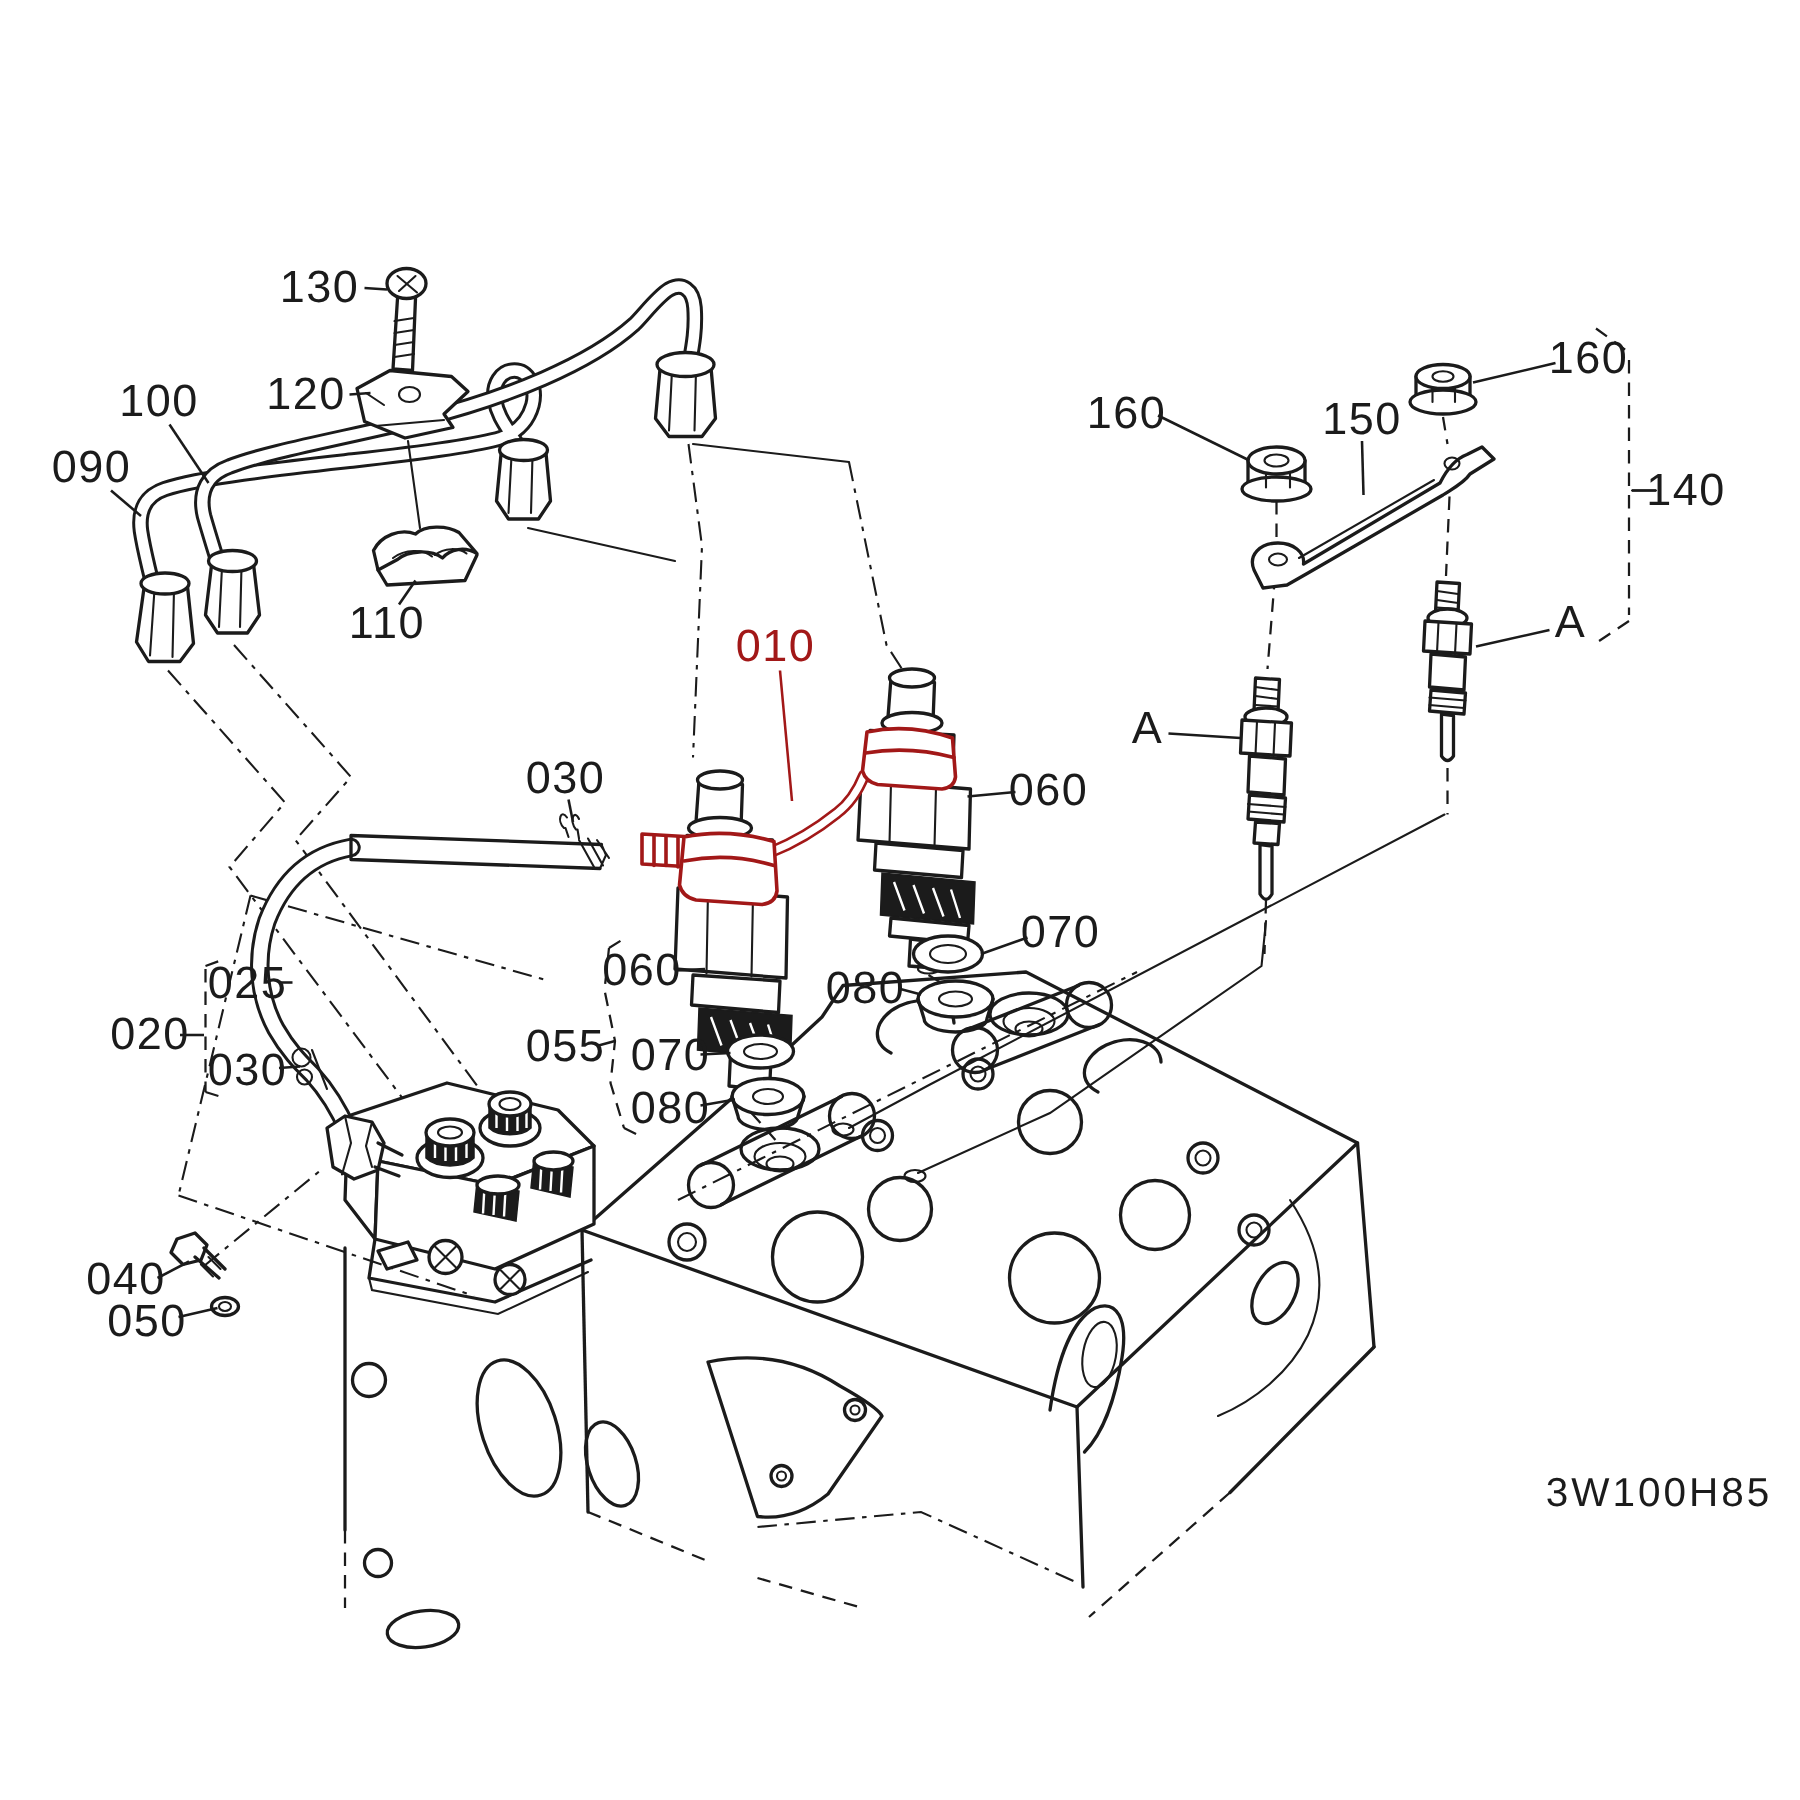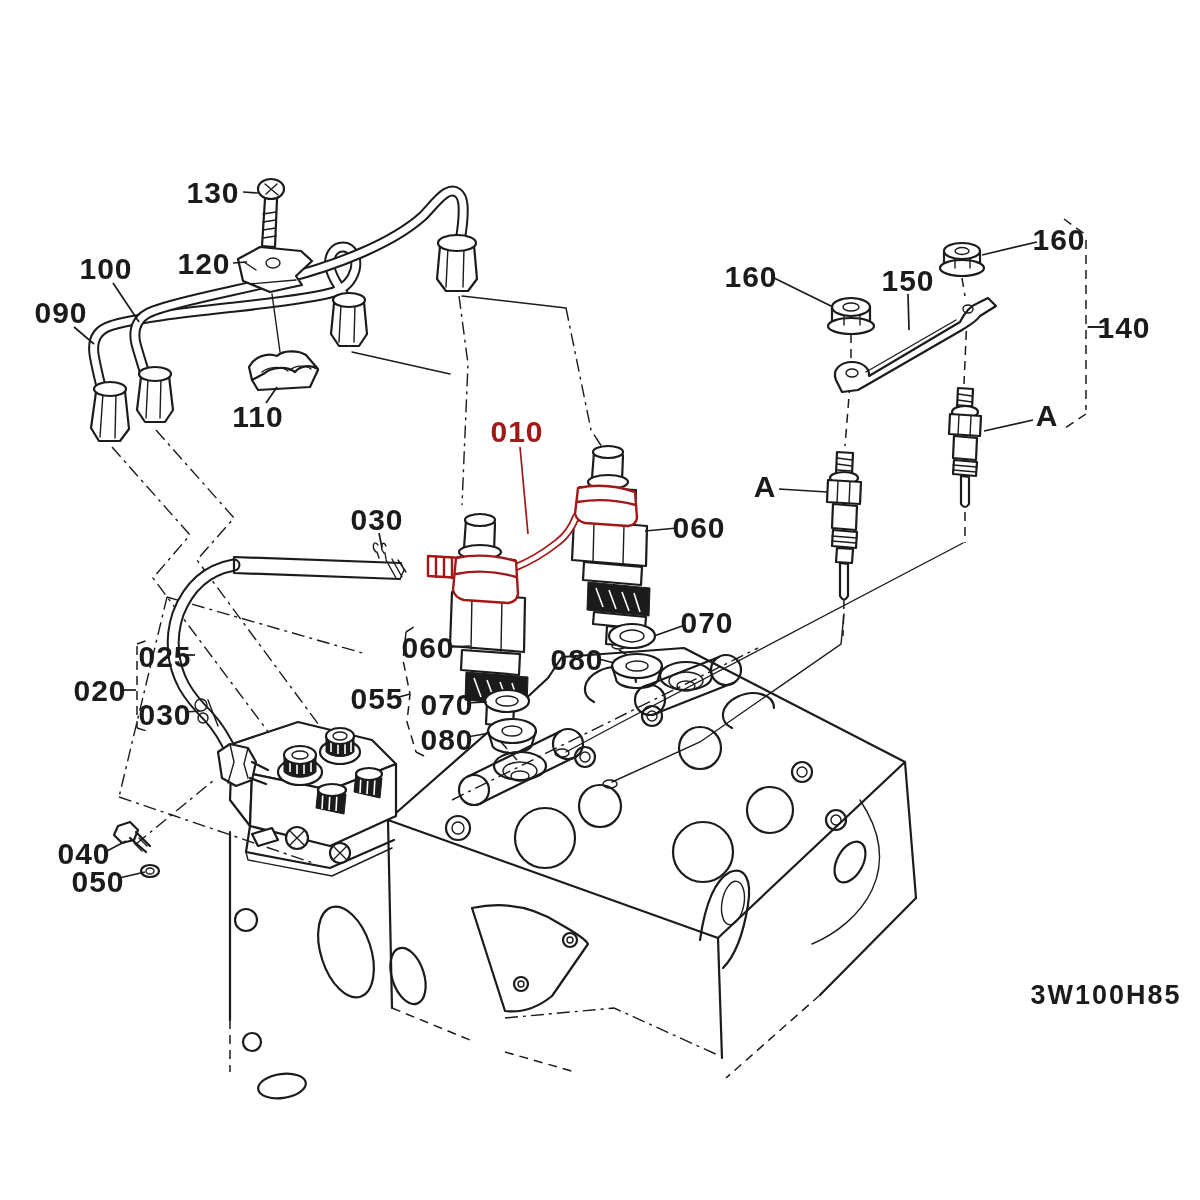--- a/index.html
+++ b/index.html
@@ -1,17 +1,17 @@
 <!DOCTYPE html>
 <html style="--ink: #1b1b1b; --hl: #a21818; --bg: #ffffff;"><head>
 <meta charset="utf-8">
 <style>
   html,body{margin:0;padding:0;background:#fff;}
   .canvas{position:relative;width:1200px;height:1200px;background:var(--bg,#fff);overflow:hidden;
-          font-family:"Liberation Sans",sans-serif;font-weight:bold;}
+          font-family:"Liberation Sans",sans-serif;}
   svg{position:absolute;left:0;top:0;}
   
   .ln   {stroke:var(--ink);stroke-width:2.2;fill:none;stroke-linecap:round;stroke-linejoin:round;}
   .lnf  {stroke:var(--ink);stroke-width:2.2;fill:#fff;stroke-linejoin:round;}
   .thin {stroke:var(--ink);stroke-width:1.4;fill:none;stroke-linecap:round;}
   .dark {fill:var(--ink);stroke:var(--ink);stroke-width:1;}
   .spk  {stroke:#fff;stroke-width:1.6;fill:none;}
   .dd   {stroke:var(--ink);stroke-width:1.4;fill:none;stroke-dasharray:13 5 3 5;}
   .dash {stroke:var(--ink);stroke-width:1.5;fill:none;stroke-dasharray:9 6;}
   .tube {stroke:var(--ink);stroke-width:11;fill:none;stroke-linecap:round;}

